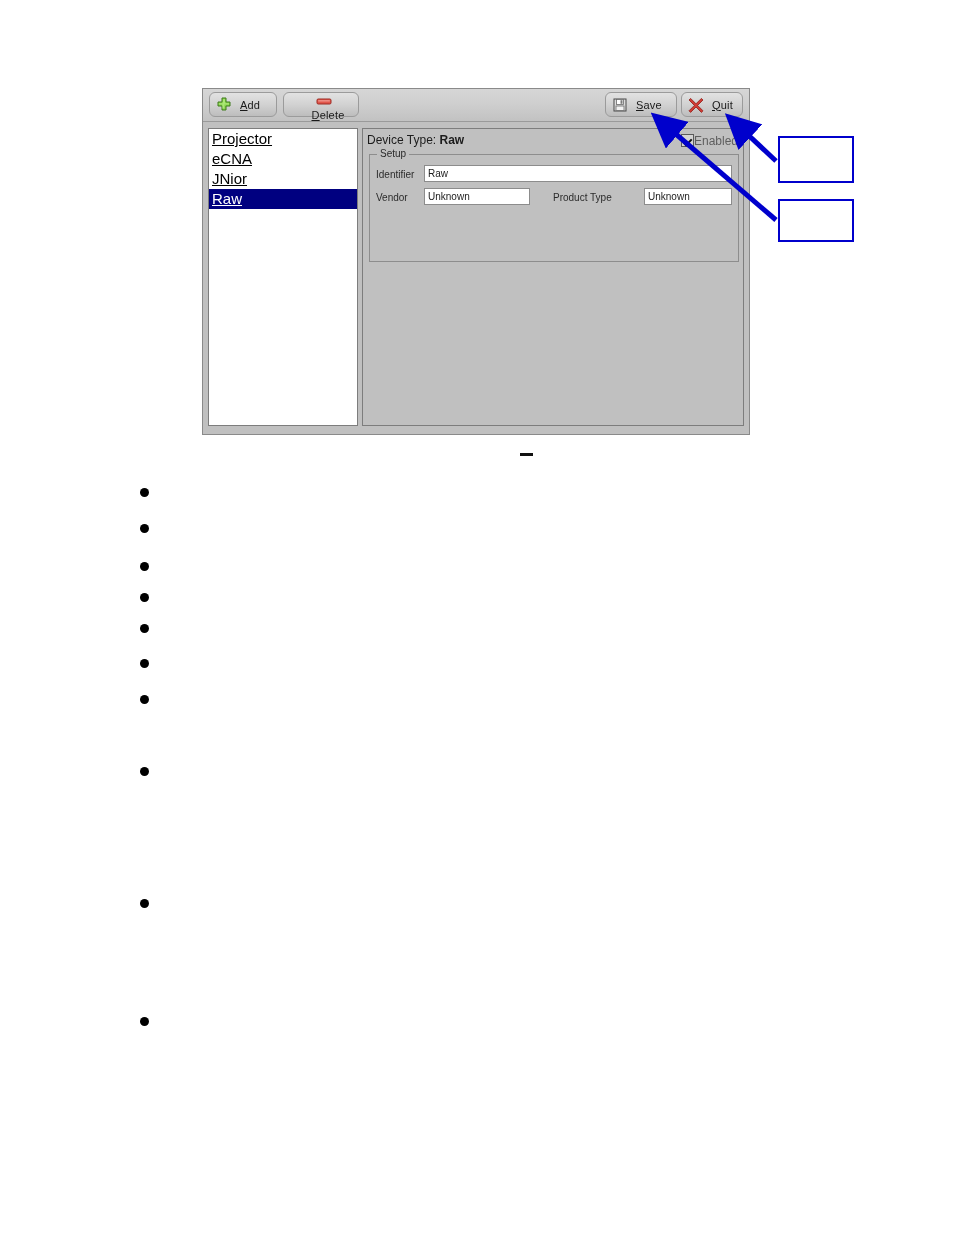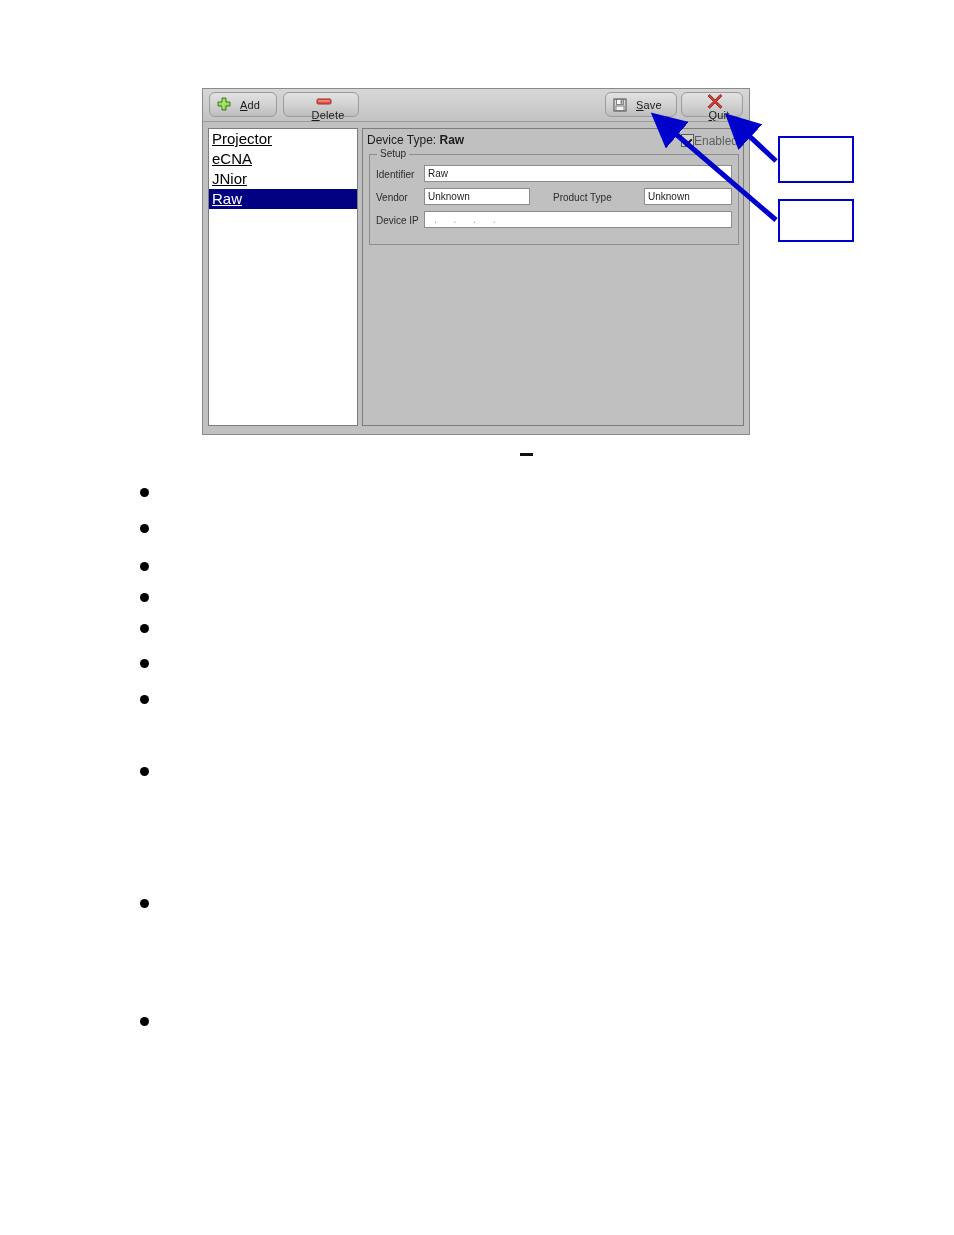--- a/index.html
+++ b/index.html
@@ -56,21 +56,21 @@
     font-size: 11px;
     color: #1a1a1a;
     margin-left: 8px;
     letter-spacing: 0.2px;
   }
   .tbtn-label .mn { text-decoration: underline; }
 
   #btn-add   { left: 6px;   width: 68px; }
   #btn-del   { left: 80px;  width: 76px; flex-direction: column; }
   #btn-save  { left: 402px; width: 72px; }
-  #btn-quit  { left: 478px; width: 62px; flex-direction: column; }
+  #btn-quit  { left: 478px; width: 62px; }
 
   
   .ico { position: relative; width: 16px; height: 16px; flex: none; }
 
   
   .listbox {
     position: absolute;
     left: 5px;
     top: 39px;
     width: 150px;
@@ -141,21 +141,21 @@
     transform: rotate(-45deg);
   }
   .enabled-label { font-size: 12px; color: #5f5f5f; }
 
   
   .group {
     position: absolute;
     left: 6px;
     top: 25px;
     width: 370px;
-    height: 91px;
+    height: 108px;
     border: 1px solid #8d8d8d;
     box-sizing: border-box;
   }
   .group-title {
     position: absolute;
     left: 7px;
     top: -7px;
     background: #c0c0c0;
     padding: 0 3px;
     font-size: 10px;
@@ -330,24 +330,20 @@
         <div class="finput" style="left:54px; width:308px;">Raw</div>
       </div>
 
       <div class="frow" style="top:33px;">
         <span class="flabel" style="left:6px;">Vendor</span>
         <div class="finput" style="left:54px; width:106px;">Unknown</div>
         <span class="flabel" style="left:183px;">Product Type</span>
         <div class="finput" style="left:274px; width:88px;">Unknown</div>
       </div>
 
-      <div class="frow" style="top:56px;">
-        <span class="flabel" style="left:6px;">Device IP</span>
-        <div class="finput" style="left:54px; width:308px;"><span class="ipmask">.   .   .   .</span></div>
-      </div>
 
     </div>
   </div>
 </div>
 
 <div class="anno-box" id="anno-box-1">
   <span></span>
 </div>
 <div class="anno-box" id="anno-box-2">
   <span></span>

